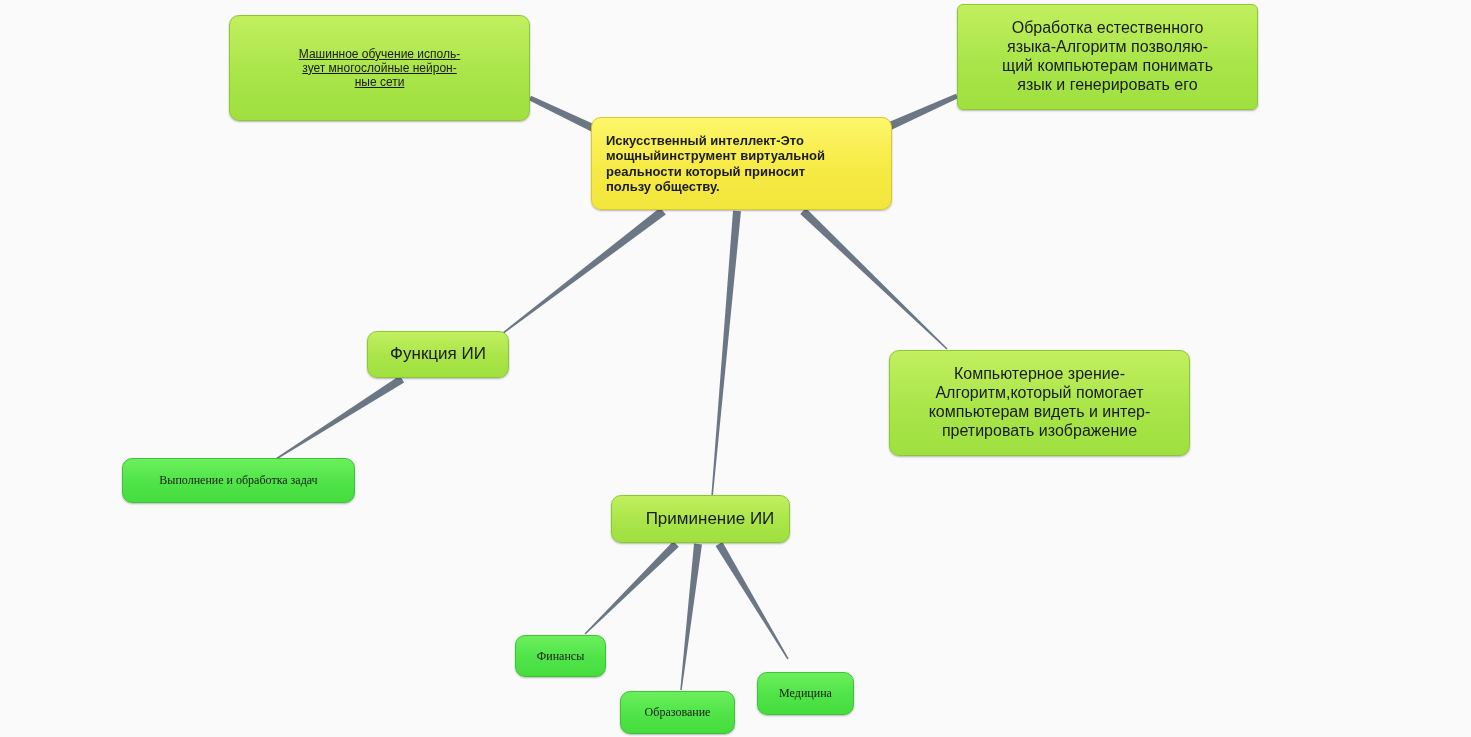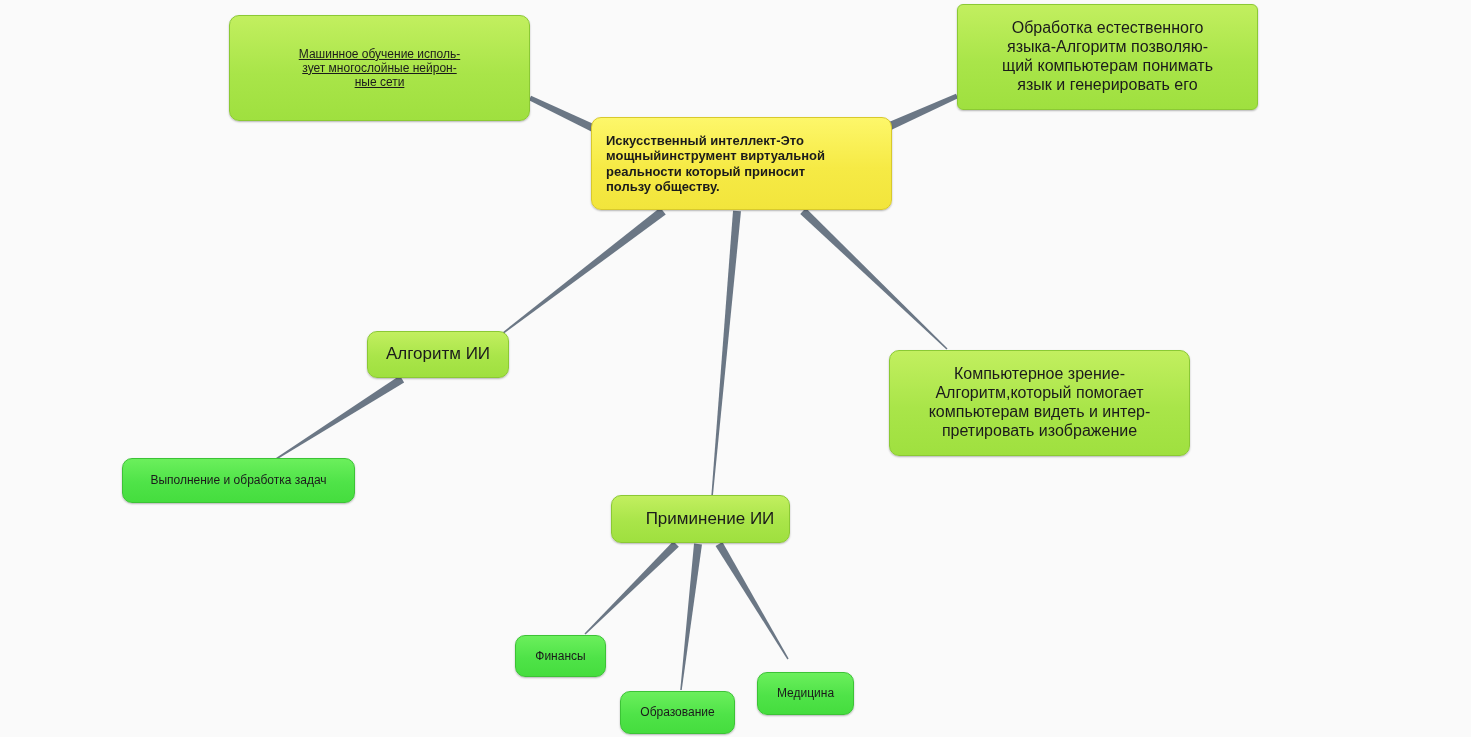--- a/index.html
+++ b/index.html
@@ -61,20 +61,21 @@
   
   .node--limeA {
     background: linear-gradient(to bottom, #c2ef5f 0%, #a9e549 55%, #9fe03f 100%);
     border: 1px solid #8bc934;
   }
 
   
   .node--greenB {
     background: linear-gradient(to bottom, #6bef5c 0%, #4fe348 55%, #45dd3e 100%);
     border: 1px solid #3cc336;
+    font-family: Liberation Serif, serif;
   }
 
   .node-label {
     display: block;
     white-space: pre-line;
   }
 </style>
 </head>
 <body style="background: rgb(250, 250, 250);">
 
@@ -101,21 +102,21 @@
 зует многослойные нейрон-
 ные сети</span></div>
       <div class="node node--limeA" style="left: 957px; top: 4px; width: 301px; height: 106px; font-size: 16px; border-radius: 6px;"><span class="node-label">Обработка естественного
 языка-Алгоритм позволяю-
 щий компьютерам понимать
 язык и генерировать его</span></div>
       <div class="node node--limeA" style="left: 889px; top: 350px; width: 301px; height: 106px; font-size: 16px;"><span class="node-label">Компьютерное зрение-
 Алгоритм,который помогает
 компьютерам видеть и интер-
 претировать изображение</span></div>
-      <div class="node node--limeA" style="left: 367px; top: 331px; width: 142px; height: 47px; font-size: 17px;"><span class="node-label">Алгоритм ИИ</span></div>
+      <div class="node node--limeA" style="left: 367px; top: 331px; width: 142px; height: 47px; font-size: 17px;"><span class="node-label">Функция ИИ</span></div>
       <div class="node node--greenB" style="left: 122px; top: 458px; width: 233px; height: 45px; font-size: 12px;"><span class="node-label">Выполнение и обработка задач</span></div>
       <div class="node node--limeA" style="left: 611px; top: 495px; width: 179px; height: 48px; font-size: 17px; padding-left: 19px;"><span class="node-label">Приминение ИИ</span></div>
       <div class="node node--greenB" style="left: 515px; top: 635px; width: 91px; height: 42px; font-size: 12px;"><span class="node-label">Финансы</span></div>
       <div class="node node--greenB" style="left: 620px; top: 691px; width: 115px; height: 43px; font-size: 12px; border-radius: 10px;"><span class="node-label">Образование</span></div>
       <div class="node node--greenB" style="left: 757px; top: 660px; width: 97px; height: 43px; font-size: 12px; margin-top: 12px;"><span class="node-label">Медицина</span></div>
     </div>
 
 </div>
 
 </body></html>

